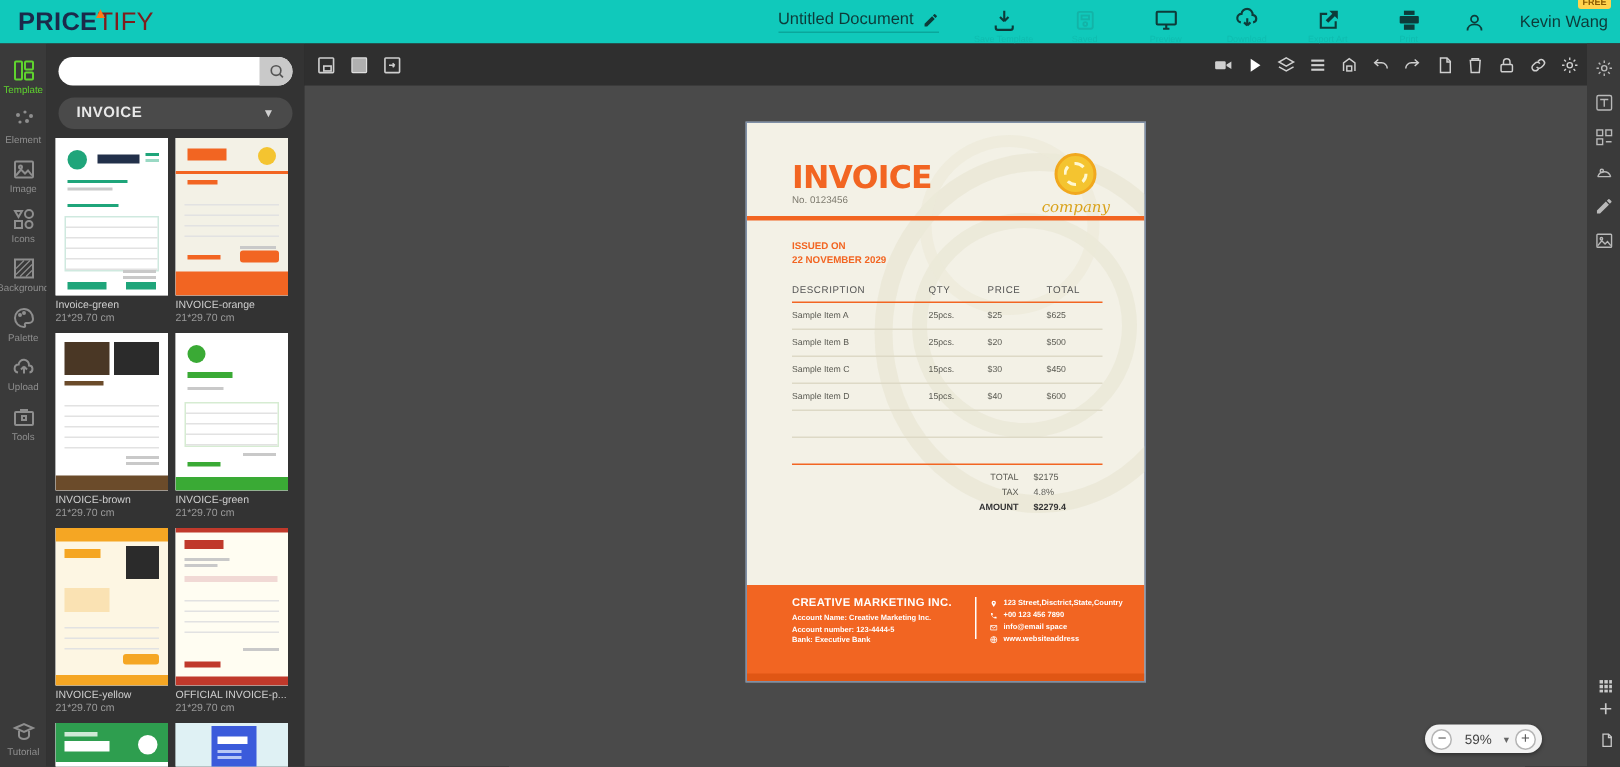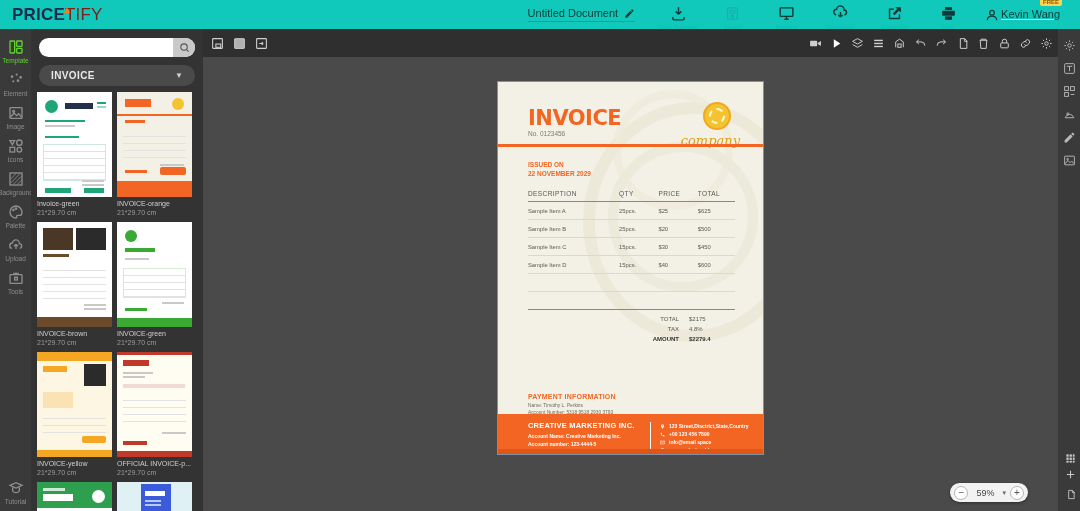--- a/index.html
+++ b/index.html
@@ -15,29 +15,29 @@
 
   
   .topbar {
     position: absolute; top: 0; left: 0; width: 1080px; height: 29px;
     background: #10c9bb; display: flex; align-items: center;
   }
   .logo { margin-left: 12px; font-size: 17px; font-weight: bold; letter-spacing: .2px; position: relative; }
   .logo .d { color: #1b2a4a; }
   .logo .t { color: #7f1d1d; font-weight: normal; }
   .logo .dot { position: absolute; left: 50px; top: -1px; color: #ff7a18; font-size: 10px; }
-  .topright { margin-left: auto; display: flex; align-items: center; height: 29px; padding-right: 20px; }
+  .topright { margin-left: auto; display: flex; align-items: center; height: 29px; padding-right: 8px; }
   .doctitle { display: flex; align-items: flex-end; gap: 6px; border-bottom: 1px solid #0aa79c;
               padding-bottom: 2px; margin-right: 16px; }
   .doctitle span { color: #0d3b39; font-size: 11px; }
   .ticon { position: relative; width: 54px; height: 29px; display: flex;
            flex-direction: column; align-items: center; justify-content: center; cursor: pointer; }
   .ticon .glyph { color: #0d3b39; line-height: 1; }
   .ticon .tlabel { position: absolute; bottom: -1px; font-size: 6px; color: #0fbcaf; white-space: nowrap; }
-  .user { display: flex; gap: 2px; margin-left: 10px; position: relative; text-decoration: underline; }
+  .user { display: flex; align-items: center; gap: 23px; margin-left: 10px; position: relative; }
   .user .uname { color: #0d3b39; font-size: 11px; }
   .free { position: absolute; top: -10px; right: -2px; background: #ffd34d; color: #8a5a00;
           font-size: 6px; padding: 1px 3px; border-radius: 2px; font-weight: bold; }
 
   
   .rail {
     position: absolute; left: 0; top: 29px; width: 31px; height: 482px;
     background: #3a3a3a; display: flex; flex-direction: column; align-items: center; padding-top: 5px;
   }
   .rail-item { width: 31px; padding: 5px 0 3px; display: flex; flex-direction: column;
@@ -111,21 +111,21 @@
          border-radius: 50%; border: 10px solid #eae7d6; opacity: .75; }
   .wm3 { position: absolute; right: 30px; top: 8px; width: 120px; height: 120px;
          border-radius: 50%; border: 8px solid #ece9d9; opacity: .7; }
 
   .inv-title { position: absolute; left: 30px; top: 24px; font-size: 21px; font-weight: bold;
                color: #f26522; letter-spacing: -.5px; font-family: "DejaVu Sans", sans-serif; }
   .inv-no { position: absolute; left: 30px; top: 48px; font-size: 6.5px; color: #7d7a6e; }
   .logo-circle { position: absolute; right: 32px; top: 20px; width: 28px; height: 28px; border-radius: 50%;
                  background: #f4c430; border: 2px solid #f1a81e; display:flex; align-items:center; justify-content:center; }
   .logo-circle .inner { width: 16px; height: 16px; border-radius: 50%; border: 2px dashed #fff8d0; }
-  .logo-word { position: absolute; right: 23px; top: 51px; font-size: 13px; color: #d9a21a;
+  .logo-word { position: absolute; right: 23px; top: 51px; font-size: 10px; color: #d9a21a;
                font-family: "DejaVu Serif", serif; font-style: italic; }
   .rule { position: absolute; left: 0; right: 0; height: 3px; background: #f26522; }
 
   .issued { position: absolute; left: 30px; font-size: 6.5px; font-weight: bold; color: #f26522; line-height: 9px; }
 
   .tbl { position: absolute; left: 30px; right: 28px; }
   .tbl .hdr { display: flex; font-size: 6.5px; color: #555; letter-spacing: .4px;
               padding-bottom: 4px; border-bottom: 1.5px solid #f26522; }
   .tbl .row { display: flex; font-size: 5.8px; color: #5a5a52; padding: 5.5px 0 5.5px 0;
               border-bottom: 1px solid #ddd9c6; }
@@ -139,21 +139,21 @@
 
   .sec-head { font-size: 7px; color: #f26522; font-weight: bold; letter-spacing: .2px; }
   .billed { position: absolute; left: 30px; }
   .billed .nm { font-size: 7.5px; font-weight: bold; color: #3b3b38; margin-top: 2px; }
   .billed .sm { font-size: 4.8px; color: #6b6b62; line-height: 6.5px; }
   .payinfo { position: absolute; left: 30px; }
   .payinfo .sm { font-size: 4.8px; color: #6b6b62; line-height: 6.5px; }
   .thanks { position: absolute; right: 28px; font-size: 21px; color: #f26522;
             font-family: "DejaVu Serif", serif; font-style: italic; font-weight: bold; }
 
-  .footer { position: absolute; left: 0; right: 0; bottom: 0; height: 40px; background: #f26522; color: #fff; }
+  .footer { position: absolute; left: 0; right: 0; bottom: 0; height: 64px; background: #f26522; color: #fff; }
   .footer .fin { position: absolute; left: 30px; top: 7px; }
   .footer .fname { font-size: 7.5px; font-weight: bold; letter-spacing: .2px; }
   .footer .fsm { font-size: 5px; font-weight: bold; line-height: 7.5px; }
   .footer .divider { position: absolute; left: 152px; top: 8px; width: 1px; height: 28px; background: #fff; }
   .footer .contacts { position: absolute; left: 162px; top: 8px; }
   .footer .crow { display: flex; align-items: center; gap: 4px; font-size: 5px; font-weight: bold; line-height: 8px; }
   .footer .strip { position: absolute; left: 0; right: 0; bottom: 0; height: 5px; background: #e05614; }
 
   
   .zoomctl { position: absolute; right: 30px; bottom: 9px; height: 19px; background: #f2f2f2;

